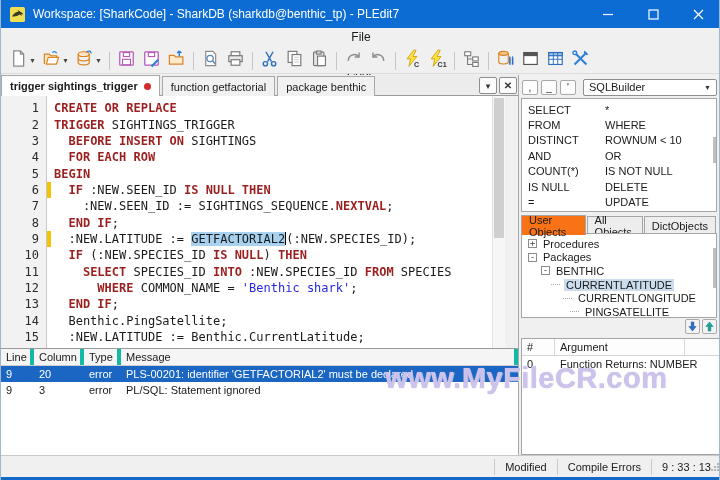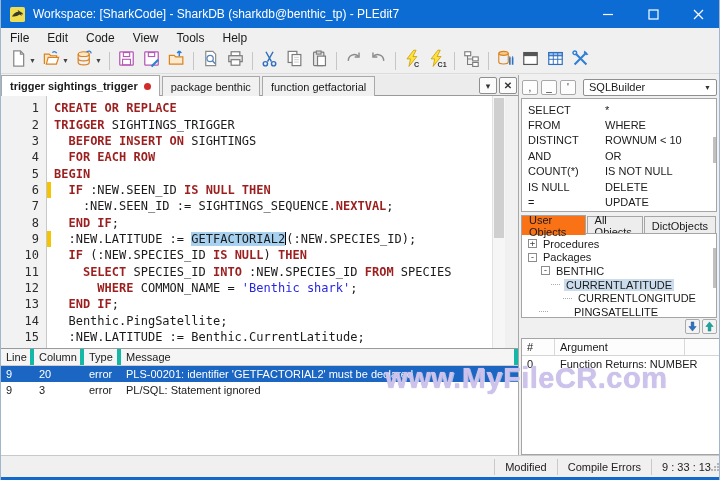--- a/index.html
+++ b/index.html
@@ -13,21 +13,21 @@
     font-family:"Liberation Sans",sans-serif;overflow:hidden;border-left:1px solid #9fb6cc;border-right:1px solid #9fb6cc;}
   
   .titlebar{position:absolute;left:0;top:0;width:720px;height:28px;background:var(--titlebar);
     display:flex;align-items:center;color:#fff;}
   .appicon{width:15px;height:15px;margin-left:9px;flex:0 0 auto;}
   .title-text{font-size:12px;margin-left:8px;white-space:nowrap;}
   .wctrls{margin-left:auto;display:flex;height:28px;}
   .wbtn{width:45px;height:28px;display:flex;align-items:center;justify-content:center;}
   
   .menubar{position:absolute;left:0;top:28px;width:720px;height:20px;background:#f0f0f0;
-    display:flex;align-items:center;font-size:12px;color:#1a1a1a;}
+    display:flex;align-items:center;font-size:12px;color:#1a1a1a;flex-direction:column;}
   .menu-item{padding:2px 9px;cursor:default;}
   
   .toolbar{position:absolute;left:0;top:48px;width:720px;height:26px;background:#f0f0f0;
     border-bottom:1px solid #dcdcdc;display:flex;align-items:center;padding-left:5px;}
   .tb-btn{height:23px;display:flex;align-items:center;padding:0 2px;border:1px solid transparent;}
   .tb-btn svg{width:19px;height:19px;}
   .tb-dd{font-size:7px;color:#444;margin-left:1px;}
   .tb-sep{width:1px;height:18px;background:#c6c6c6;margin:0 4px;}
   
   .tabrow{position:absolute;left:0;top:75px;width:517px;height:21px;background:#ececec;
@@ -297,24 +297,24 @@
           </svg></span>
       </div>
     </div>
 
   <div class="tabrow" id="tabrow">
     <div class="dtab active">
         <span>trigger sightings_trigger</span>
         <span class="dirty-dot"></span>
       </div>
       <div class="dtab">
+        <span>function getfactorial</span>
+      </div>
+      <div class="dtab">
         <span>package benthic</span>
-      </div>
-      <div class="dtab">
-        <span>function getfactorial</span>
       </div>
       <div class="tabrow-btn list">
       <span>▾</span>
     </div>
     <div class="tabrow-btn close">
       <span>✕</span>
     </div>
   </div>
 
   <div class="editor">
@@ -423,21 +423,21 @@
           <span class="tlabel">BENTHIC</span>
         </div>
         <div class="trow" style="padding-left: 29px;">
           <span class="tdash"></span>
           <span class="tlabel selected">CURRENTLATITUDE</span>
         </div>
         <div class="trow" style="padding-left: 32px; margin-left: 9px;">
           <span class="tdash"></span>
           <span class="tlabel">CURRENTLONGITUDE</span>
         </div>
-        <div class="trow" style="padding-left: 17px; gap: 20px;">
+        <div class="trow" style="padding-left: 48px;">
           <span class="tdash"></span>
           <span class="tlabel">PINGSATELLITE</span>
         </div>
       </div>
     <div class="arrowrow">
       <div class="abtn">
         <svg width="11" height="11" viewBox="0 0 12 12">
           <path d="M4.5 1h3v5H10L6 11 2 6h2.5z" fill="#2f6fbf" stroke="#1d4f93" stroke-width="0.5"></path>
           </svg>
       </div>

